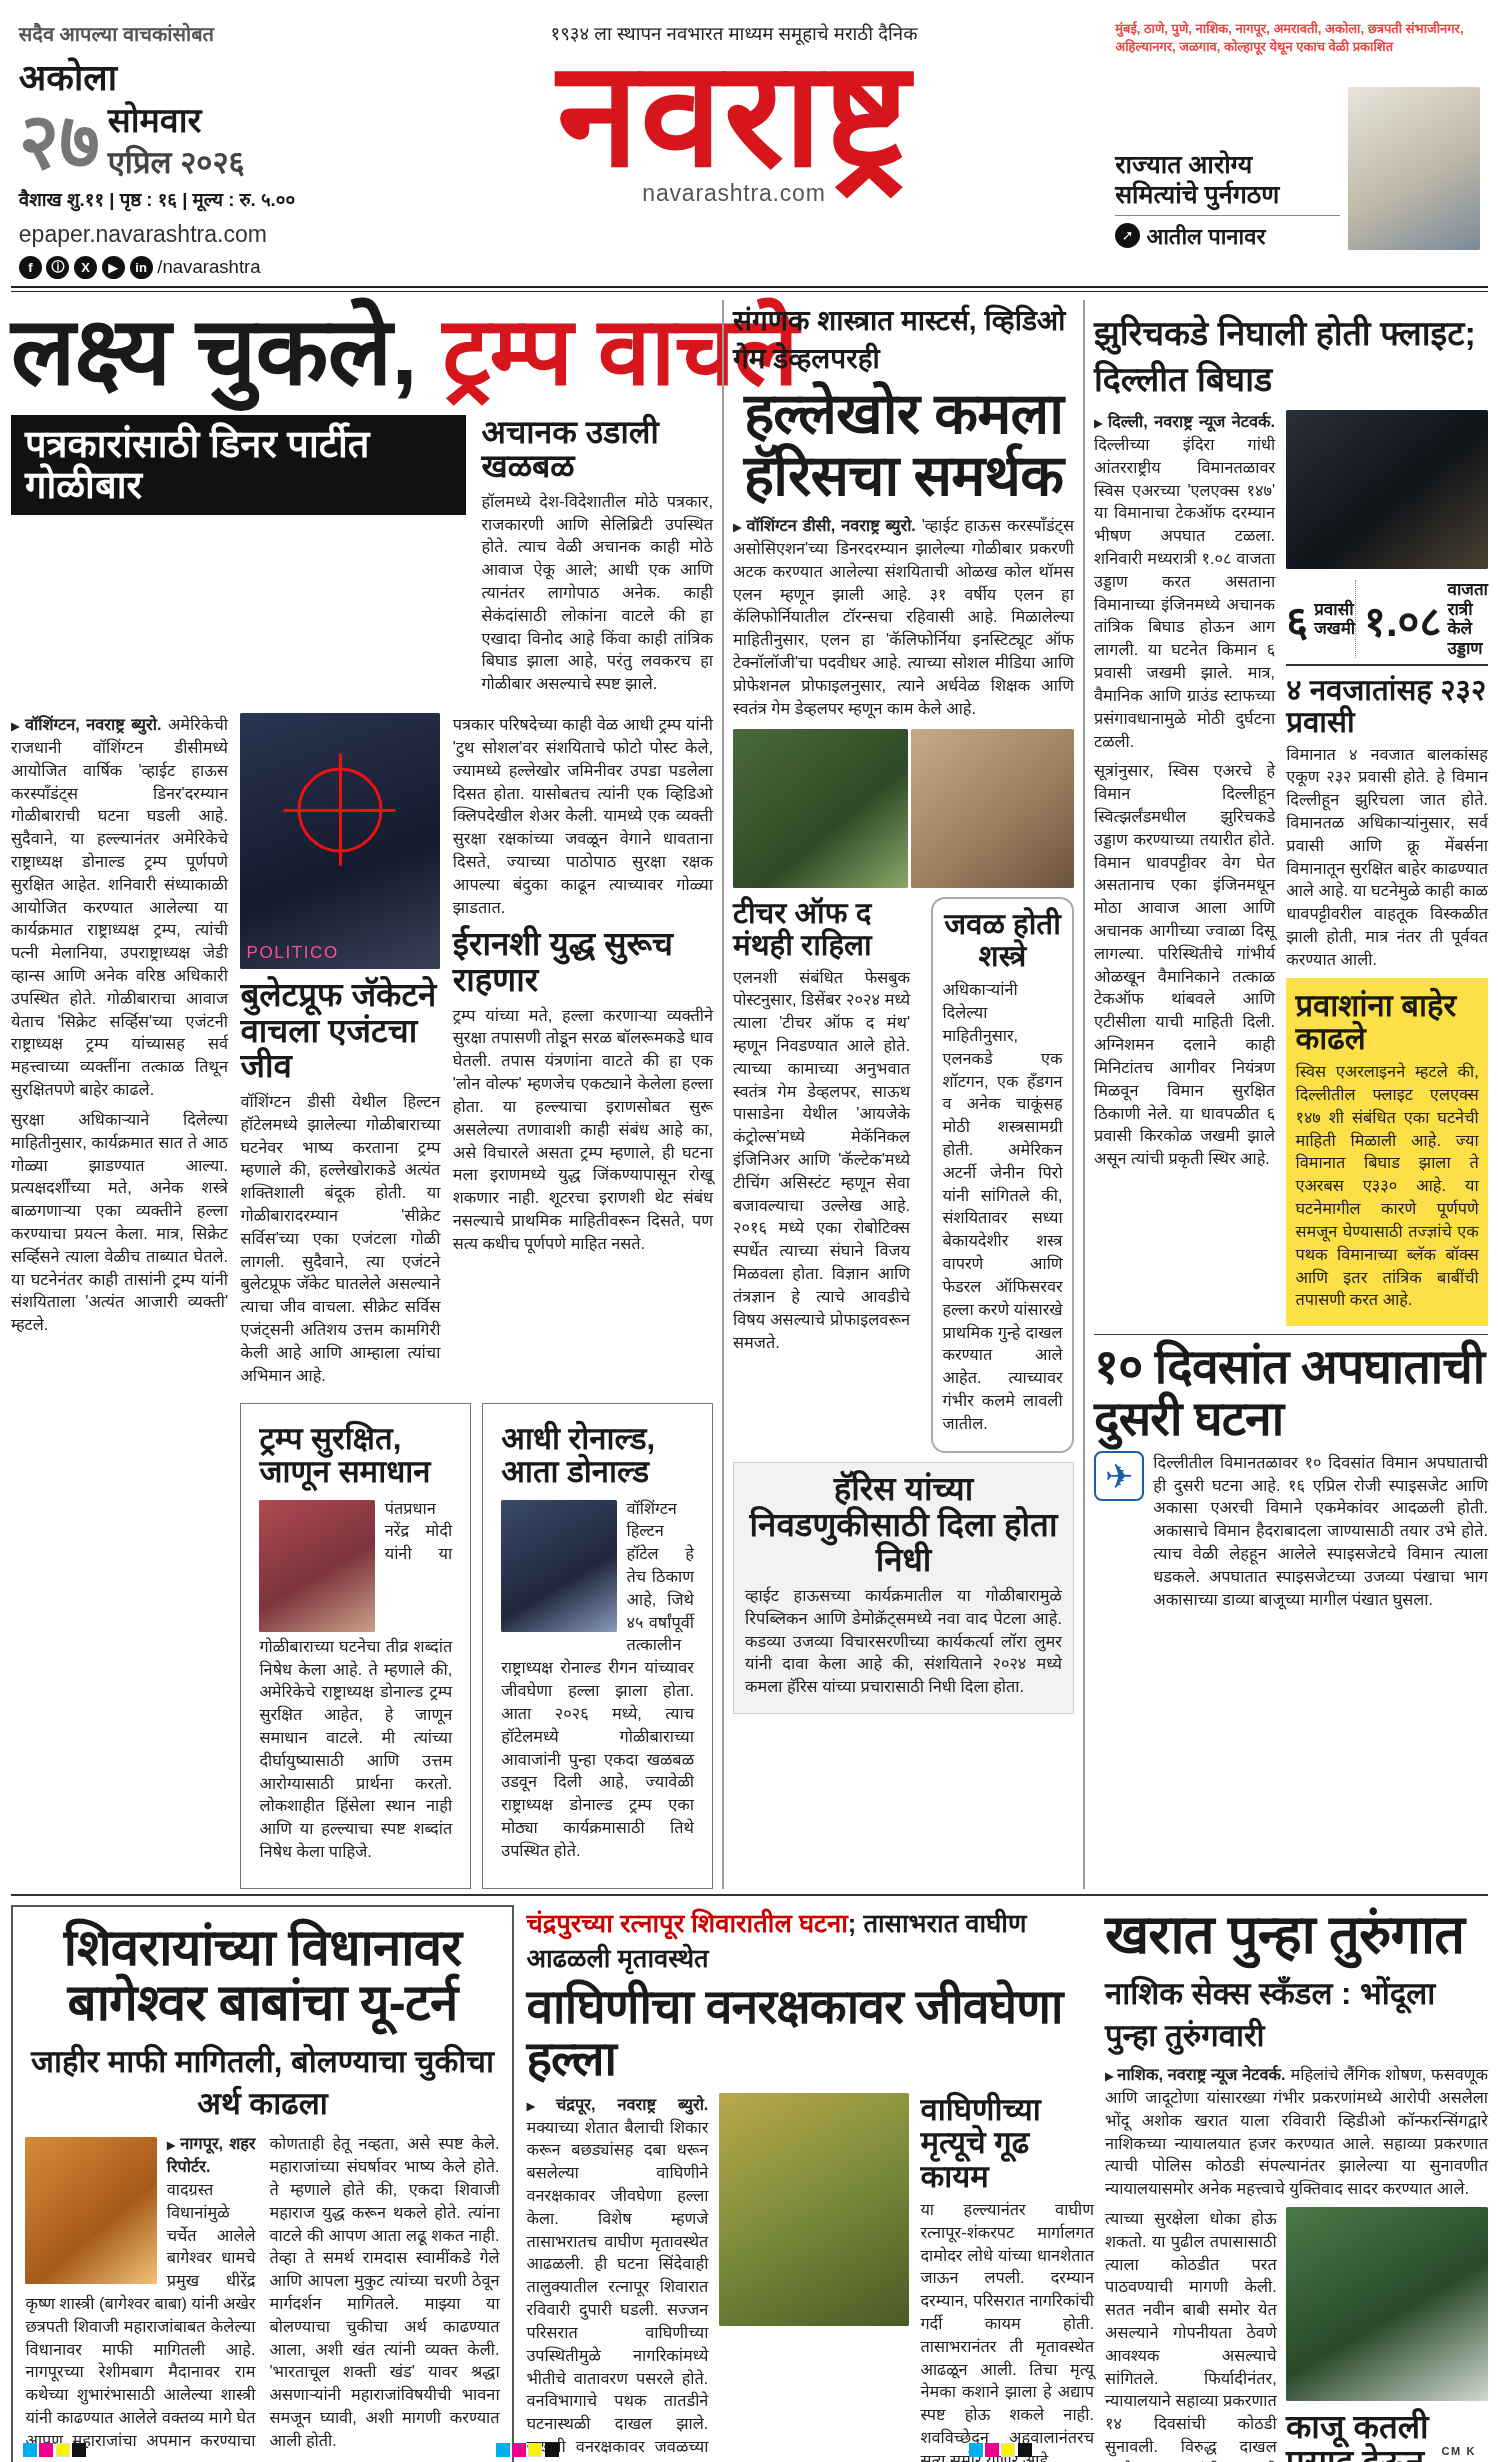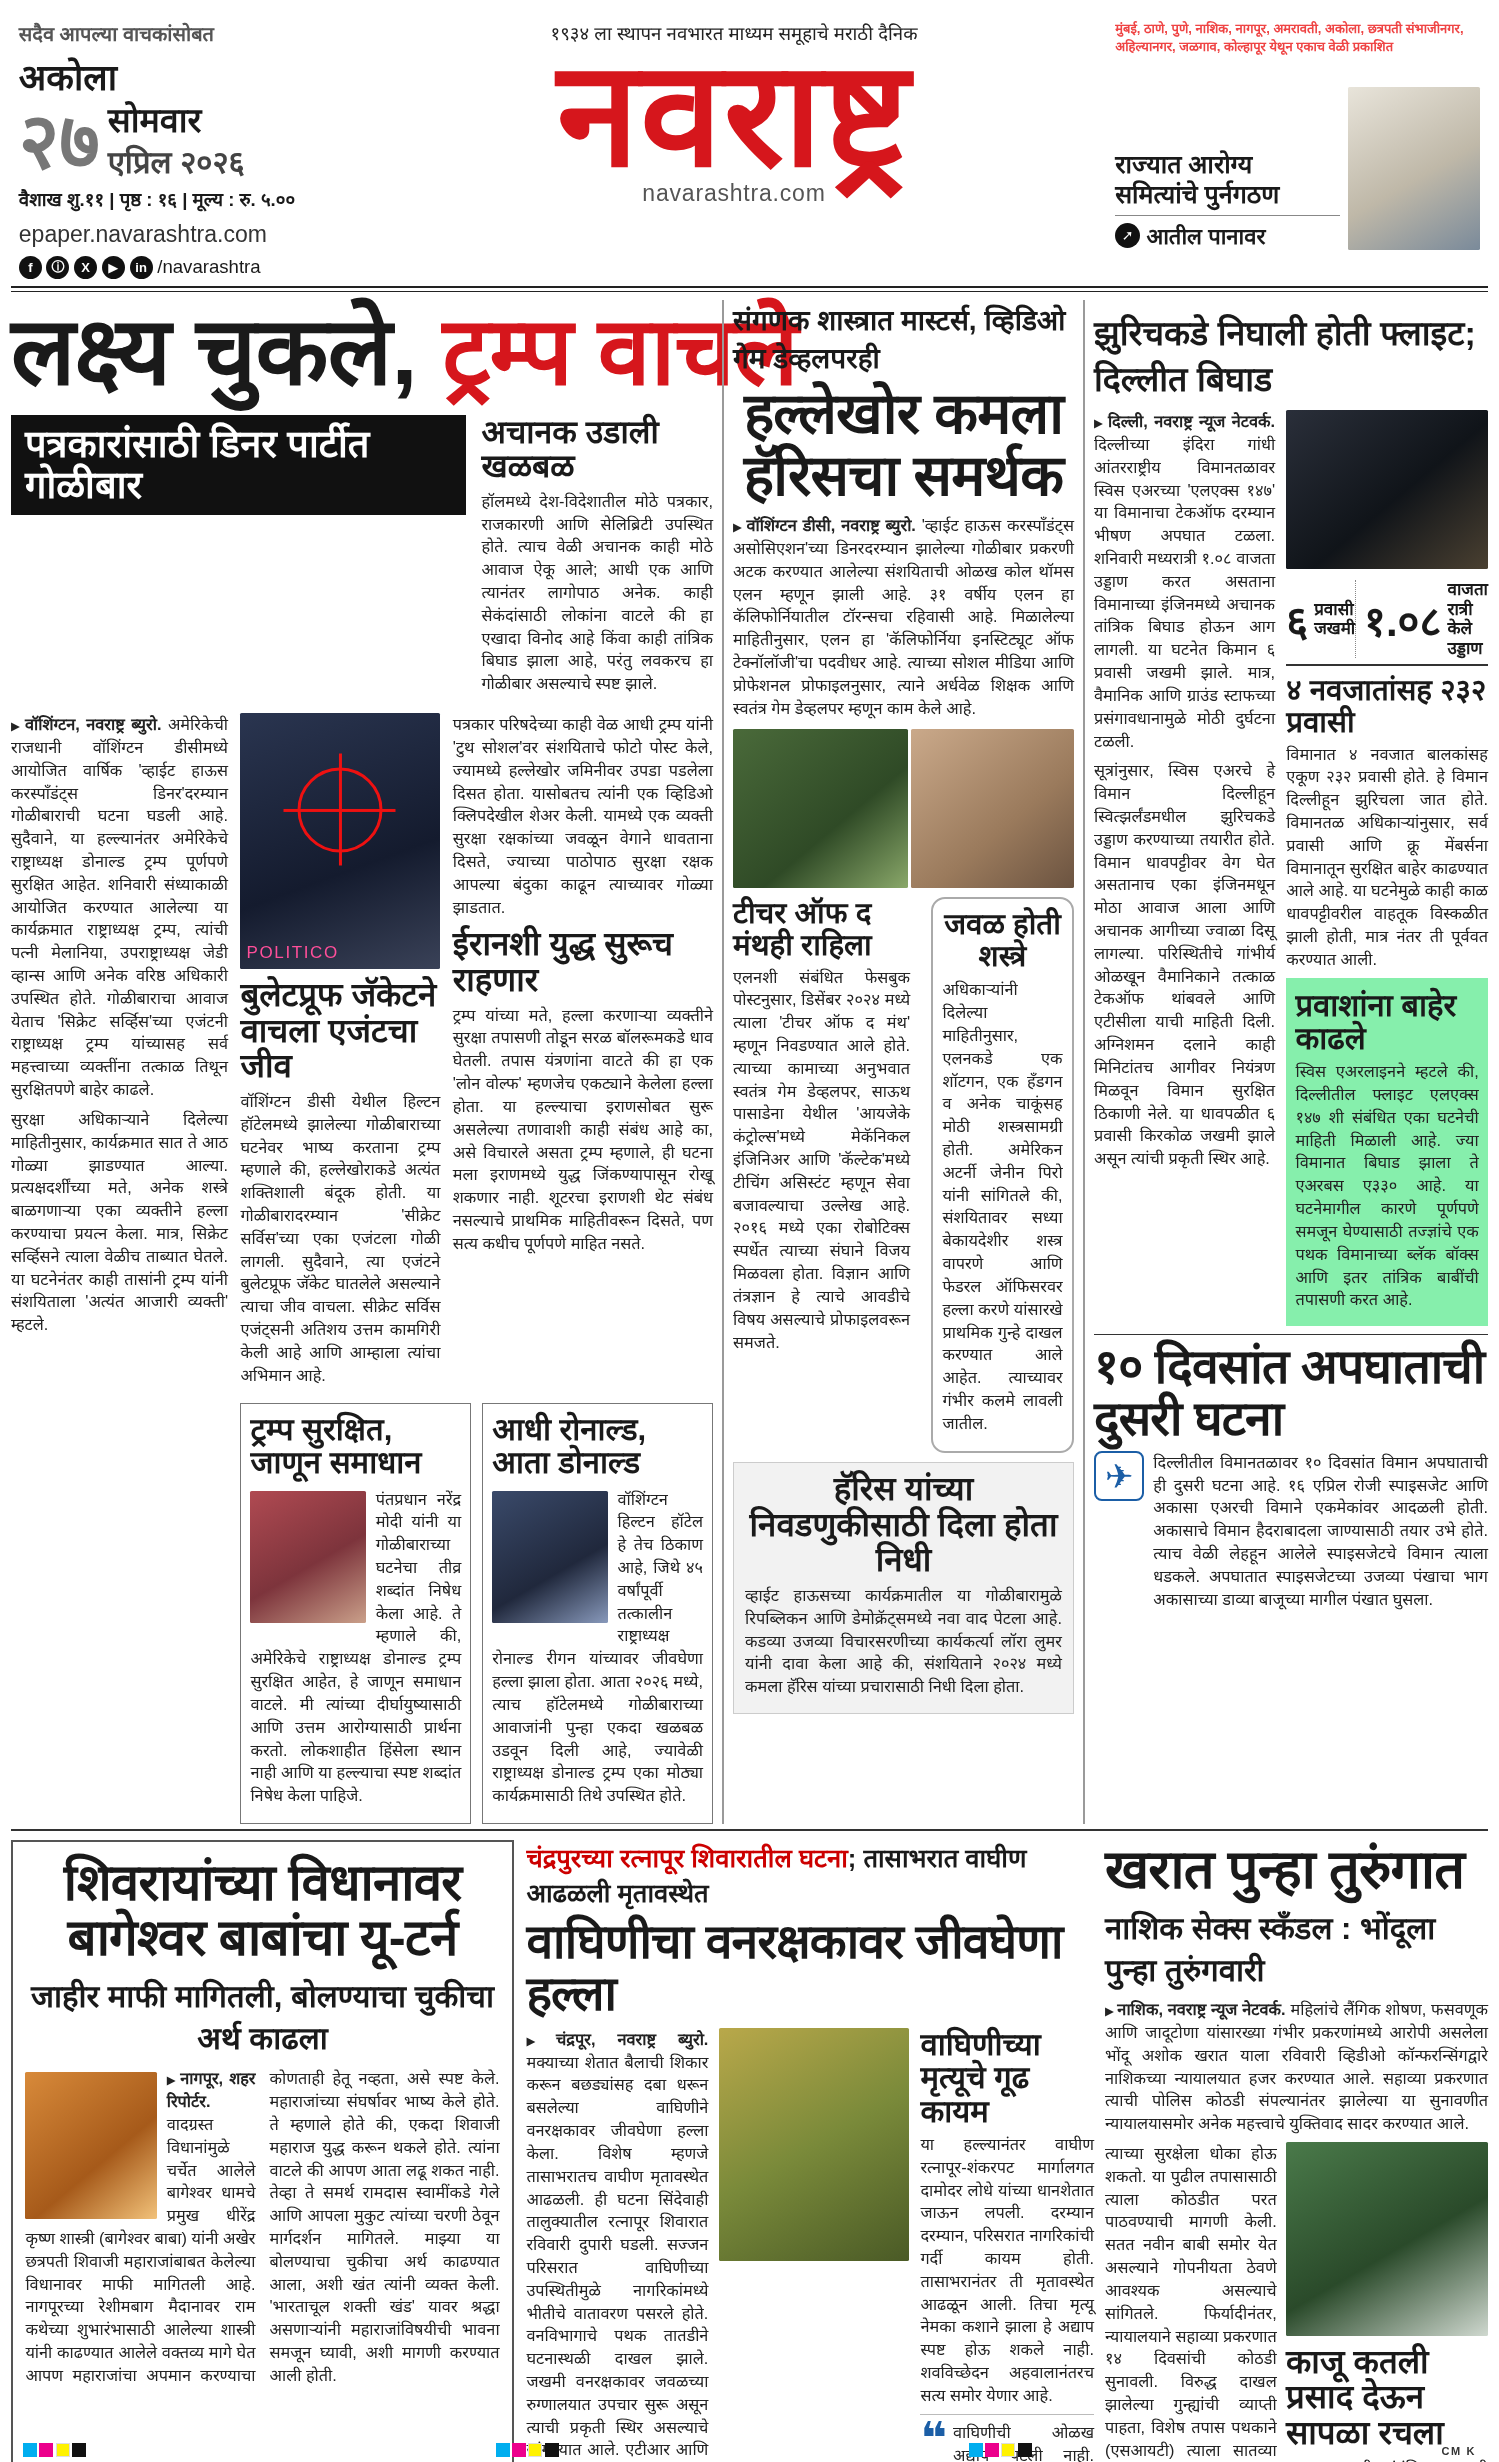--- a/index.html
+++ b/index.html
@@ -54,21 +54,21 @@
   .t-c2{width:200px}
   .t-c3{flex:1}
   .t-c3 h3,.t-c2 h3{font-size:33px;margin:7.8px 0 6.2px}
   .politico{height:256px;background:linear-gradient(160deg,#2a3550,#141b2e 60%,#3a4258)}
   .politico .label{position:absolute;left:6.2px;bottom:6.2px;color:#ff4f9a;font-weight:400;font-size:17px;letter-spacing:1.6px}
   .cross{position:absolute;left:50%;top:38%;width:85px;height:85px;border:3.9px solid #e11;border-radius:50%;transform:translate(-50%,-50%)}
   .cross:before,.cross:after{content:"";position:absolute;background:#e11}
   .cross:before{left:50%;top:-17px;width:3.1px;height:112px;transform:translateX(-50%)}
   .cross:after{top:50%;left:-17px;height:3.1px;width:112px;transform:translateY(-50%)}
   .t-boxes{display:flex;gap:11px;margin-top:9.3px}
-  .t-box{flex:1;border:1.6px solid #777;padding:9px;background:#fff}
+  .t-box{flex:1;border:1.6px solid #777;padding:18px;background:#fff}
   .t-box h3{font-size:31px;margin-bottom:7.8px}
   .t-box .ph{float:left;width:116px;height:132px;margin:3.1px 9.3px 3.1px 0}
   .modi{background:linear-gradient(150deg,#b04a52,#7d343c 55%,#caa08a)}
   .reagan{background:linear-gradient(150deg,#3a4a6a,#20283c 60%,#8899bb)}
   .kamala{width:365px}
   .kamala .kick{font-size:28px;font-weight:700;margin-bottom:7.8px}
   .kamala h2{font-size:57px;text-align:center;letter-spacing:-0.8px}
   .k-strip{display:flex;gap:3.1px;margin:9.3px 0}
   .k-ph1{width:175px;height:159px;background:linear-gradient(140deg,#4a6a3a,#2f4a26 60%,#8aa86a)}
   .k-ph2{flex:1;height:159px;background:linear-gradient(140deg,#caa98a,#9a7a5c 60%,#6b5340)}
@@ -85,21 +85,21 @@
   .s-main{display:flex;gap:11px}
   .s-c1{width:182px}
   .s-c2{flex:1}
   .plane-ph{height:159px;background:linear-gradient(140deg,#2a2f3a,#101419 55%,#4a4031)}
   .stats{display:flex;border-bottom:2.3px solid #333;padding:6.2px 0;margin:4.7px 0 7.8px}
   .stat{flex:1;display:flex;align-items:center;gap:6.2px}
   .stat b{font-size:42px}
   .stat span{font-size:17px;font-weight:700;line-height:1.15}
   .stat+.stat{border-left:1.6px dotted #888;padding-left:7.8px}
   .s-c2 h3{font-size:29.5px;margin:3.1px 0 4.7px}
-  .bluebox{background:#86efac;padding:7.8px 9.3px;margin-top:4.7px}
+  .bluebox{background:#fde047;padding:7.8px 9.3px;margin-top:4.7px}
   .bluebox h3{font-size:31px;margin-bottom:4.7px}
   .s-wide{margin-top:7.8px;border-top:1.6px solid #333;padding-top:6.2px}
   .s-wide h2{font-size:48px;letter-spacing:-0.8px}
   .s-wide .flexi{display:flex;gap:9.3px;margin-top:6.2px}
   .plane-ic{width:50px;height:50px;border:2.3px solid #1b5ea6;border-radius:7.8px;color:#1b5ea6;font-size:34px;display:flex;align-items:center;justify-content:center;flex-shrink:0}
   
   .mid-wrap{display:flex;gap:11px;margin-top:9.3px}
   .mid-left{width:1083px}
   .row2{display:flex;gap:12.4px}
   .shivray{width:503px;border:2.3px solid #555;padding:12.4px}

